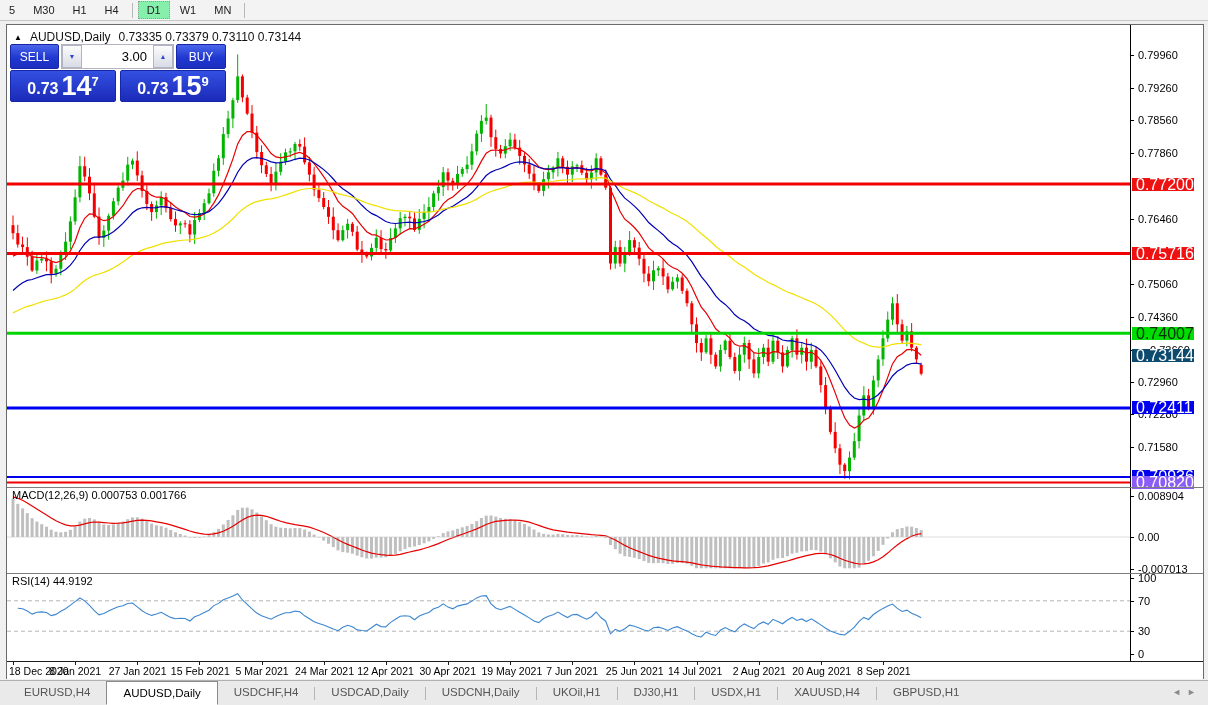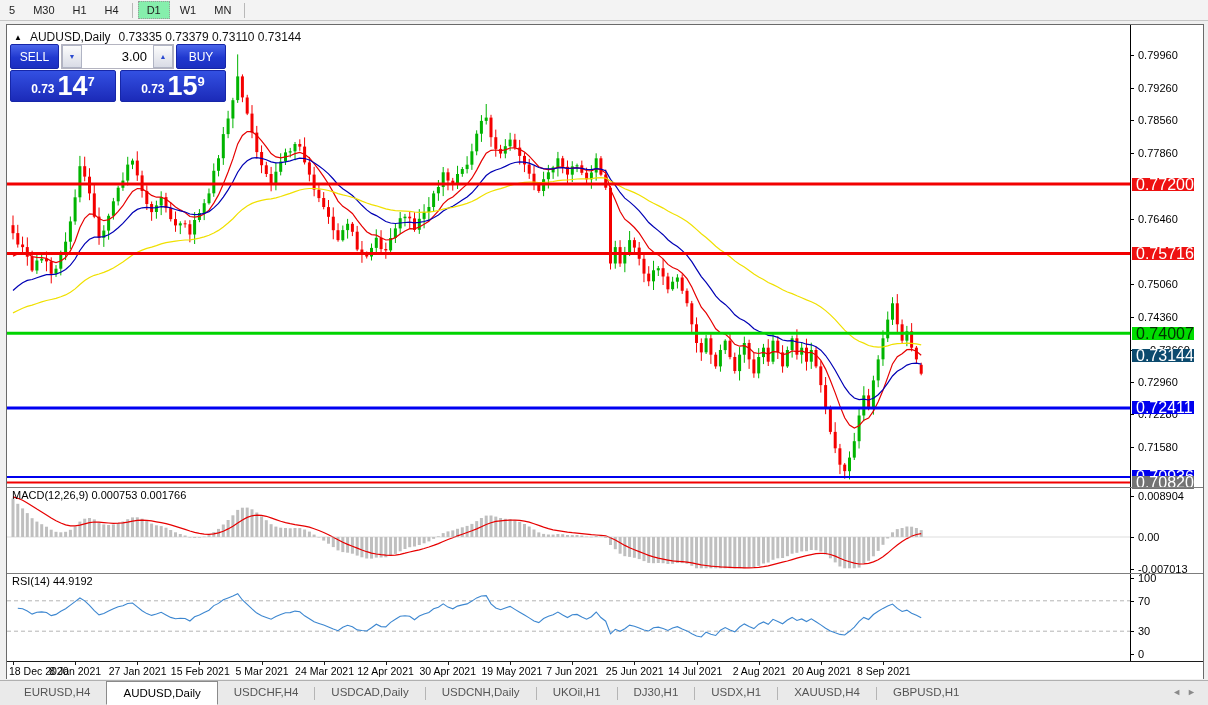--- a/index.html
+++ b/index.html
@@ -43,21 +43,21 @@
   .lot-arrow{width:20px;height:100%;background:linear-gradient(#fcfcfc,#d9dce6);border:1px solid #b0b4c4;
     font-size:7px;color:#2b4bd0;text-align:center;line-height:22px;cursor:pointer;}
   #lot-field{flex:1;border:none;background:#fff;font-size:13px;text-align:right;padding-right:6px;
     font-family:"Liberation Sans",sans-serif;color:#000;width:60px;}
   .tp-price{position:absolute;top:26px;height:32px;color:#fff;
     background:linear-gradient(#3click 0%,#2a3fd6,#1a27b4);background:linear-gradient(#3350e2,#1b2ab8);
     border:1px solid #1626a8;border-radius:2px;display:flex;align-items:flex-end;justify-content:center;
     padding-bottom:2px;cursor:pointer;}
   #sell-price{left:0;width:106px;}
   #buy-price{left:110px;width:106px;}
-  .tp-small{font-size:12px;font-weight:bold;margin-right:3px;line-height:20px;}
+  .tp-small{font-size:16px;font-weight:bold;margin-right:3px;line-height:20px;}
   .tp-big{font-size:27px;font-weight:bold;line-height:26px;}
   .tp-sup{font-size:13px;font-weight:bold;line-height:34px;vertical-align:top;}
   
   #tab-bar{position:absolute;left:0;top:680px;width:1208px;height:25px;background:#eaeaea;
     border-top:1px solid #b0b0b0;display:flex;align-items:stretch;font-size:11.5px;color:#555;padding-left:8px;}
   .tab{padding:0 16px;line-height:23px;white-space:nowrap;cursor:pointer;}
   .tab.active{background:#fff;border:1px solid #8a8a8a;border-bottom:1px solid #fff;color:#000;}
   .tab-sep{width:1px;align-self:center;height:13px;background:#b5b5b5;}
   #tab-nav{position:absolute;right:6px;top:687px;font-size:9px;color:#8a8a8a;letter-spacing:6px;cursor:pointer;}
 </style>
@@ -687,21 +687,21 @@
       <div class="axis-tick" style="top: 357.305px;"></div>
       <div class="axis-label" style="top: 383.108px;">0.72280</div>
       <div class="axis-tick" style="top: 389.108px;"></div>
       <div class="axis-label" style="top: 415.847px;">0.71580</div>
       <div class="axis-tick" style="top: 421.847px;"></div>
       <div class="axis-badge" style="top: 445.467px; background: rgb(0, 0, 238); color: rgb(255, 255, 255);">0.70936</div>
       <div class="axis-badge" style="top: 152.5px; background: rgb(238, 17, 17); color: rgb(255, 255, 255);">0.77200</div>
       <div class="axis-badge" style="top: 221.907px; background: rgb(238, 17, 17); color: rgb(255, 255, 255);">0.75716</div>
       <div class="axis-badge" style="top: 301.837px; background: rgb(0, 221, 0); color: rgb(0, 51, 0);">0.74007</div>
       <div class="axis-badge" style="top: 376.482px; background: rgb(0, 0, 238); color: rgb(255, 255, 255);">0.72411</div>
-      <div class="axis-badge" style="top: 450.893px; background: #737373; color: rgb(255, 255, 255);">0.70820</div>
+      <div class="axis-badge" style="top: 450.893px; background: #8b5cf6; color: rgb(255, 255, 255);">0.70820</div>
       <div class="axis-badge" style="top: 324px; background: #0c4a6e; color: rgb(255, 255, 255);">0.73144</div>
       <div class="axis-label" style="top: 464.997px;">0.008904</div>
       <div class="axis-tick" style="top: 470.997px;"></div>
       <div class="axis-label" style="top: 506px;">0.00</div>
       <div class="axis-tick" style="top: 512px;"></div>
       <div class="axis-label" style="top: 538.295px;">-0.007013</div>
       <div class="axis-tick" style="top: 544.295px;"></div>
       <div class="axis-label" style="top: 547px;">100</div>
       <div class="axis-tick" style="top: 553px;"></div>
       <div class="axis-label" style="top: 569.8px;">70</div>

